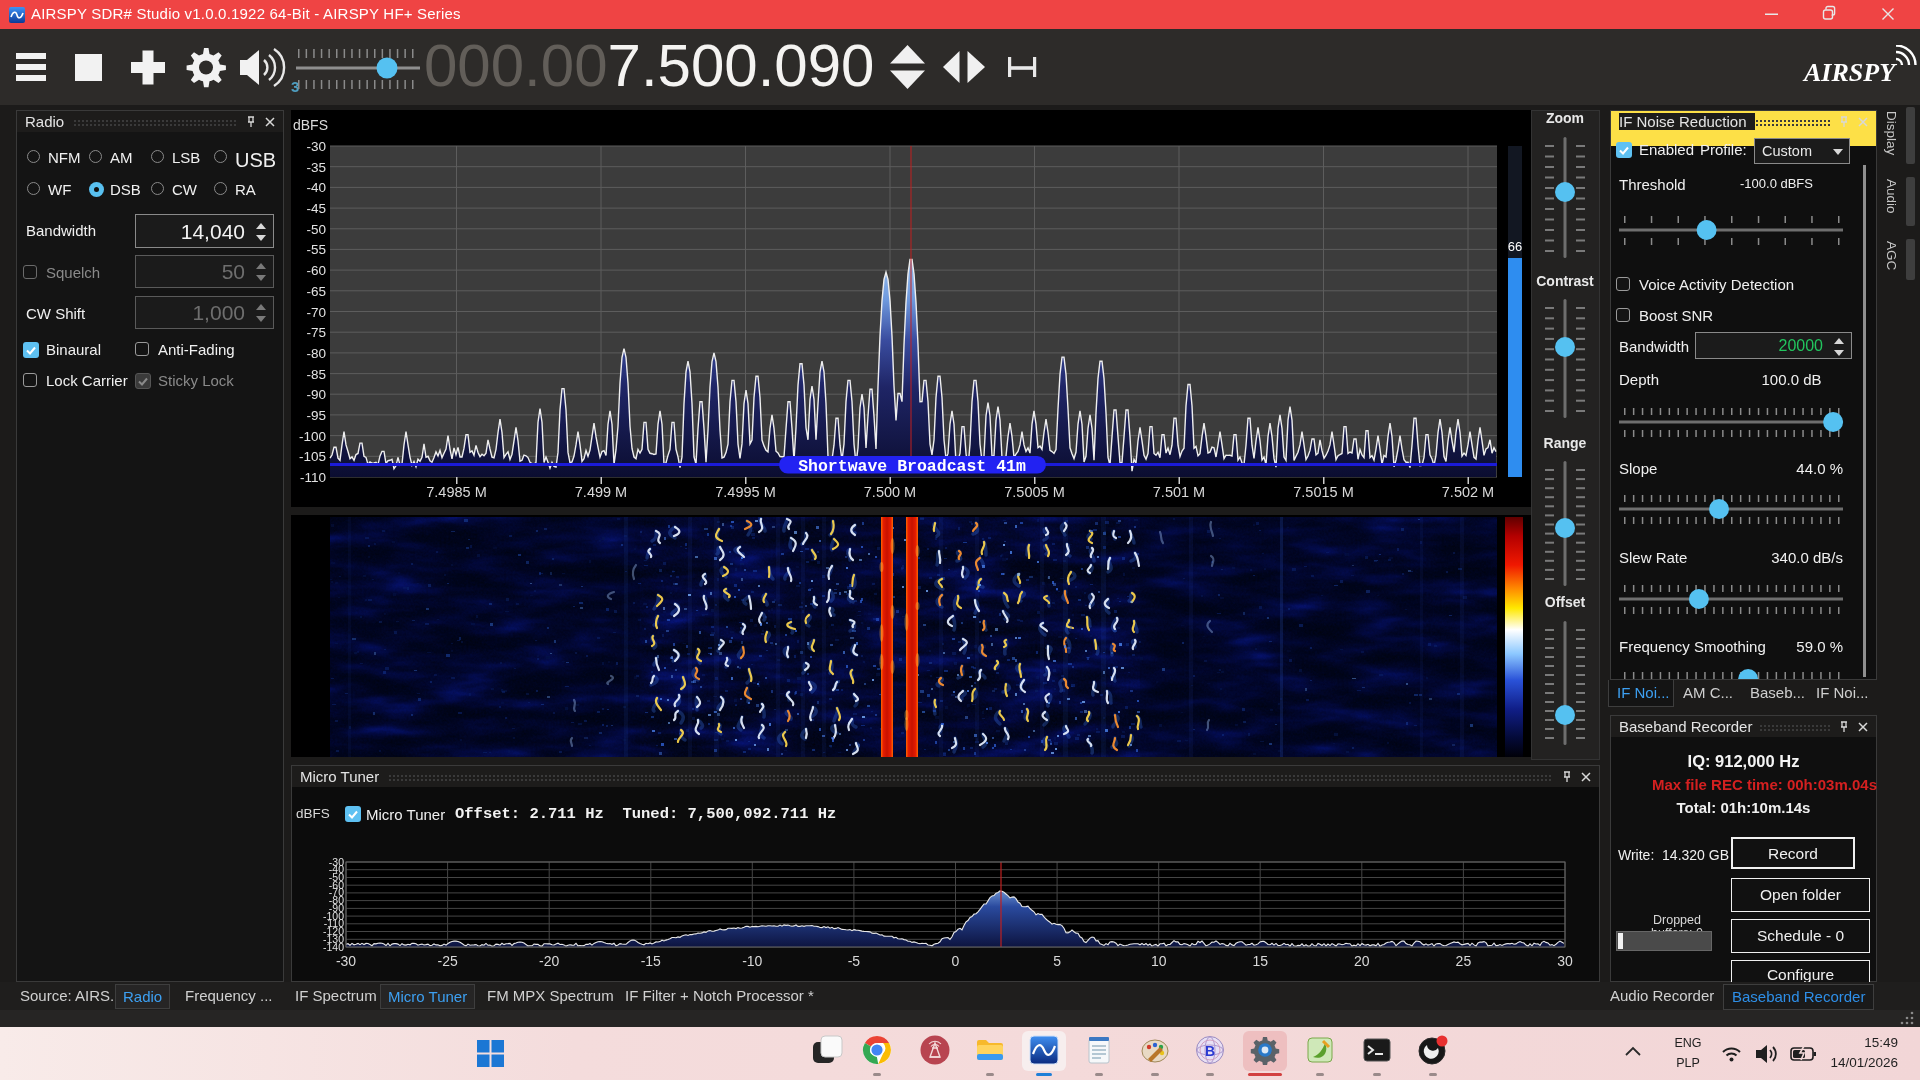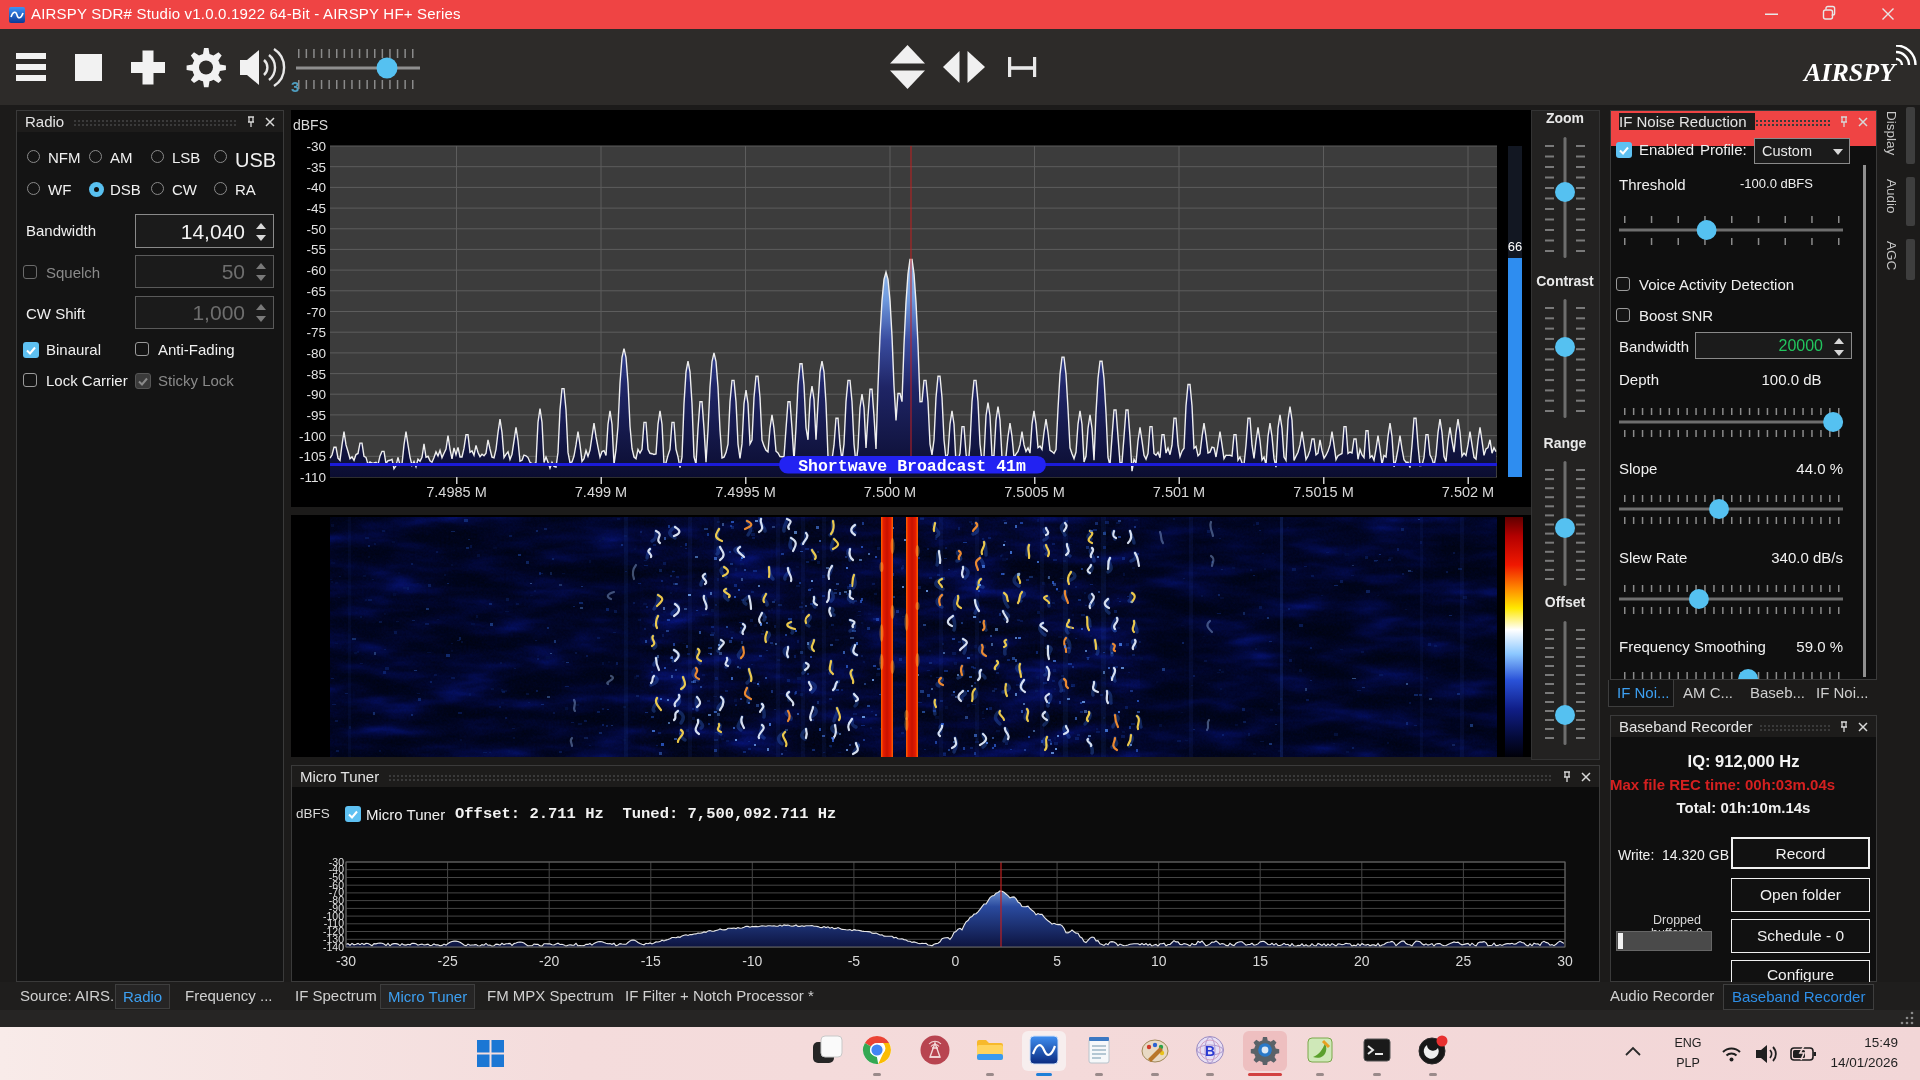--- a/index.html
+++ b/index.html
@@ -91,20 +91,21 @@
         <path d="M890,41.5 l35,0 -17.5,18.5z"></path>
   <path d="M959.5,22 l-16.5,16 16.5,16z"></path>
         <path d="M967.5,22 l17.5,16 -17.5,16z"></path>
  </g>
  <g fill="#e8e8e8">
   <rect x="1008" y="28" width="3.2" height="20"></rect>
         <rect x="1033" y="28" width="3.2" height="20"></rect>
   <rect x="1008" y="37.2" width="28" height="3.6"></rect>
  </g>
 </svg>
+    <div class="abs" style="left:424px;top:2px;font-size:60px;color:#625e59">000.00<span style="color:#f4f3f1">7.500.090</span></div>
     <svg class="abs" style="left:1802px;top:16px" width="116" height="52">
  <text x="2" y="36" font-family="Liberation Serif,serif" font-size="26" font-weight="bold" font-style="italic" fill="#fff">AIRSPY</text>
  <g stroke="#fff" fill="none" stroke-width="2.4">
   <path d="M94,14 a6,6 0 0 1 6,6"></path>
         <path d="M94,7 a13,13 0 0 1 13,13"></path>
         <path d="M94,0.5 a19.5,19.5 0 0 1 19.5,19.5"></path>
  </g>
 </svg>
   </div>
 <div class="abs" style="left:16px;top:110px;width:268px;height:872px;background:#141414;border:1px solid #3a3a3a"></div>
@@ -1801,21 +1802,21 @@
       <rect x="1545" y="719.0" width="9" height="2" fill="#7a7a7a"></rect>
       <rect x="1576" y="719.0" width="9" height="2" fill="#7a7a7a"></rect>
       <rect x="1545" y="728.0" width="9" height="2" fill="#7a7a7a"></rect>
       <rect x="1576" y="728.0" width="9" height="2" fill="#7a7a7a"></rect>
       <rect x="1545" y="737.0" width="9" height="2" fill="#7a7a7a"></rect>
       <rect x="1576" y="737.0" width="9" height="2" fill="#7a7a7a"></rect>
       <circle cx="1565" cy="715" r="10" fill="#55c1f1"></circle>
     </g>
   </svg>
 <div class="abs" style="left:1610px;top:110px;width:267px;height:570px;background:#0f0f0f;border:1px solid #3a3a3a"></div>
-<div class="abs" style="left:1610px;top:110px;width:267px;height:36px;background:#ef4444;border:1px solid #3a3a3a;border-bottom:none">
+<div class="abs" style="left:1610px;top:110px;width:267px;height:36px;background:#fde047;border:1px solid #3a3a3a;border-bottom:none">
  <div class="abs" style="left:8px;top:2px;font-size:15px;color:#e4e4e4;background:#1d1c1b;padding-right:8px;z-index:2">IF Noise Reduction</div>
  <div class="abs" style="left:8px;top:8px;right:46px;height:8px;background-image:radial-gradient(#3a3a3a 0.9px,transparent 1.1px);background-size:4px 4px;background-position:0 0;"></div>
  <svg class="abs" style="right:24px;top:3px" width="16" height="16" stroke="#d8d8d8" stroke-width="1.5" fill="none">
    <path d="M5,3h6M6,3v5h4v-5M5,8h6M8,8v5" stroke-width="1.3"></path>
  </svg>
  <svg class="abs" style="right:5px;top:3px" width="16" height="16" stroke="#d8d8d8" stroke-width="1.5">
    <path d="M4,4l8,8M12,4l-8,8"></path>
  </svg>
 </div>
 <div class="abs" style="left:1616px;top:141px;height:18px">
@@ -2076,24 +2077,24 @@
  <div class="abs" style="left:8px;top:2px;font-size:15px;color:#e4e4e4;background:#1d1c1b;padding-right:8px;z-index:2">Baseband Recorder</div>
  <div class="abs" style="left:8px;top:8px;right:46px;height:8px;background-image:radial-gradient(#3a3a3a 0.9px,transparent 1.1px);background-size:4px 4px;background-position:0 0;"></div>
  <svg class="abs" style="right:24px;top:3px" width="16" height="16" stroke="#d8d8d8" stroke-width="1.5" fill="none">
    <path d="M5,3h6M6,3v5h4v-5M5,8h6M8,8v5" stroke-width="1.3"></path>
  </svg>
  <svg class="abs" style="right:5px;top:3px" width="16" height="16" stroke="#d8d8d8" stroke-width="1.5">
    <path d="M4,4l8,8M12,4l-8,8"></path>
  </svg>
 </div>
 <div class="abs" style="left:1610px;top:752px;width:267px;text-align:center;font-size:16.5px;font-weight:bold;color:#f4f4f4">IQ: 912,000 Hz</div>
-<div class="abs" style="left:1610px;top:776px;width:267px;text-align:left;font-size:15px;font-weight:bold;color:#d42020">Max file REC time: 00h:03m.04s</div>
+<div class="abs" style="left:1610px;top:776px;width:267px;text-align:right;font-size:15px;font-weight:bold;color:#d42020">Max file REC time: 00h:03m.04s</div>
 <div class="abs" style="left:1610px;top:799px;width:267px;text-align:center;font-size:15px;font-weight:bold;color:#efefef">Total: 01h:10m.14s</div>
 <div class="abs" style="left:1618px;top:847px;font-size:14px;color:#efefef;z-index:6">Write:&nbsp; 14.320 GB</div>
-<div class="abs" style="left:1731px;top:837px;width:139px;height:32px;background:#111;border:2px solid #f0f0f0">
+<div class="abs" style="left:1731px;top:837px;width:124px;height:32px;background:#111;border:2px solid #f0f0f0">
         <div class="abs" style="left:0;top:6px;width:100%;text-align:center;font-size:15.5px;color:#f0f0f0">Record</div>
   </div>
 <div class="abs" style="left:1731px;top:878px;width:139px;height:34px;background:#111;border:1px solid #f0f0f0">
         <div class="abs" style="left:0;top:7px;width:100%;text-align:center;font-size:15.5px;color:#f0f0f0">Open folder</div>
   </div>
 <div class="abs" style="left:1731px;top:919px;width:139px;height:34px;background:#111;border:1px solid #f0f0f0">
         <div class="abs" style="left:0;top:7px;width:100%;text-align:center;font-size:15.5px;color:#f0f0f0">Schedule - 0</div>
   </div>
 <div class="abs" style="left:1731px;top:960px;width:139px;height:22px;background:#111;border:1px solid #f0f0f0;border-bottom:none;overflow:hidden">
       <div class="abs" style="left:0;top:5px;width:100%;text-align:center;font-size:15.5px;color:#f0f0f0">Configure</div>

